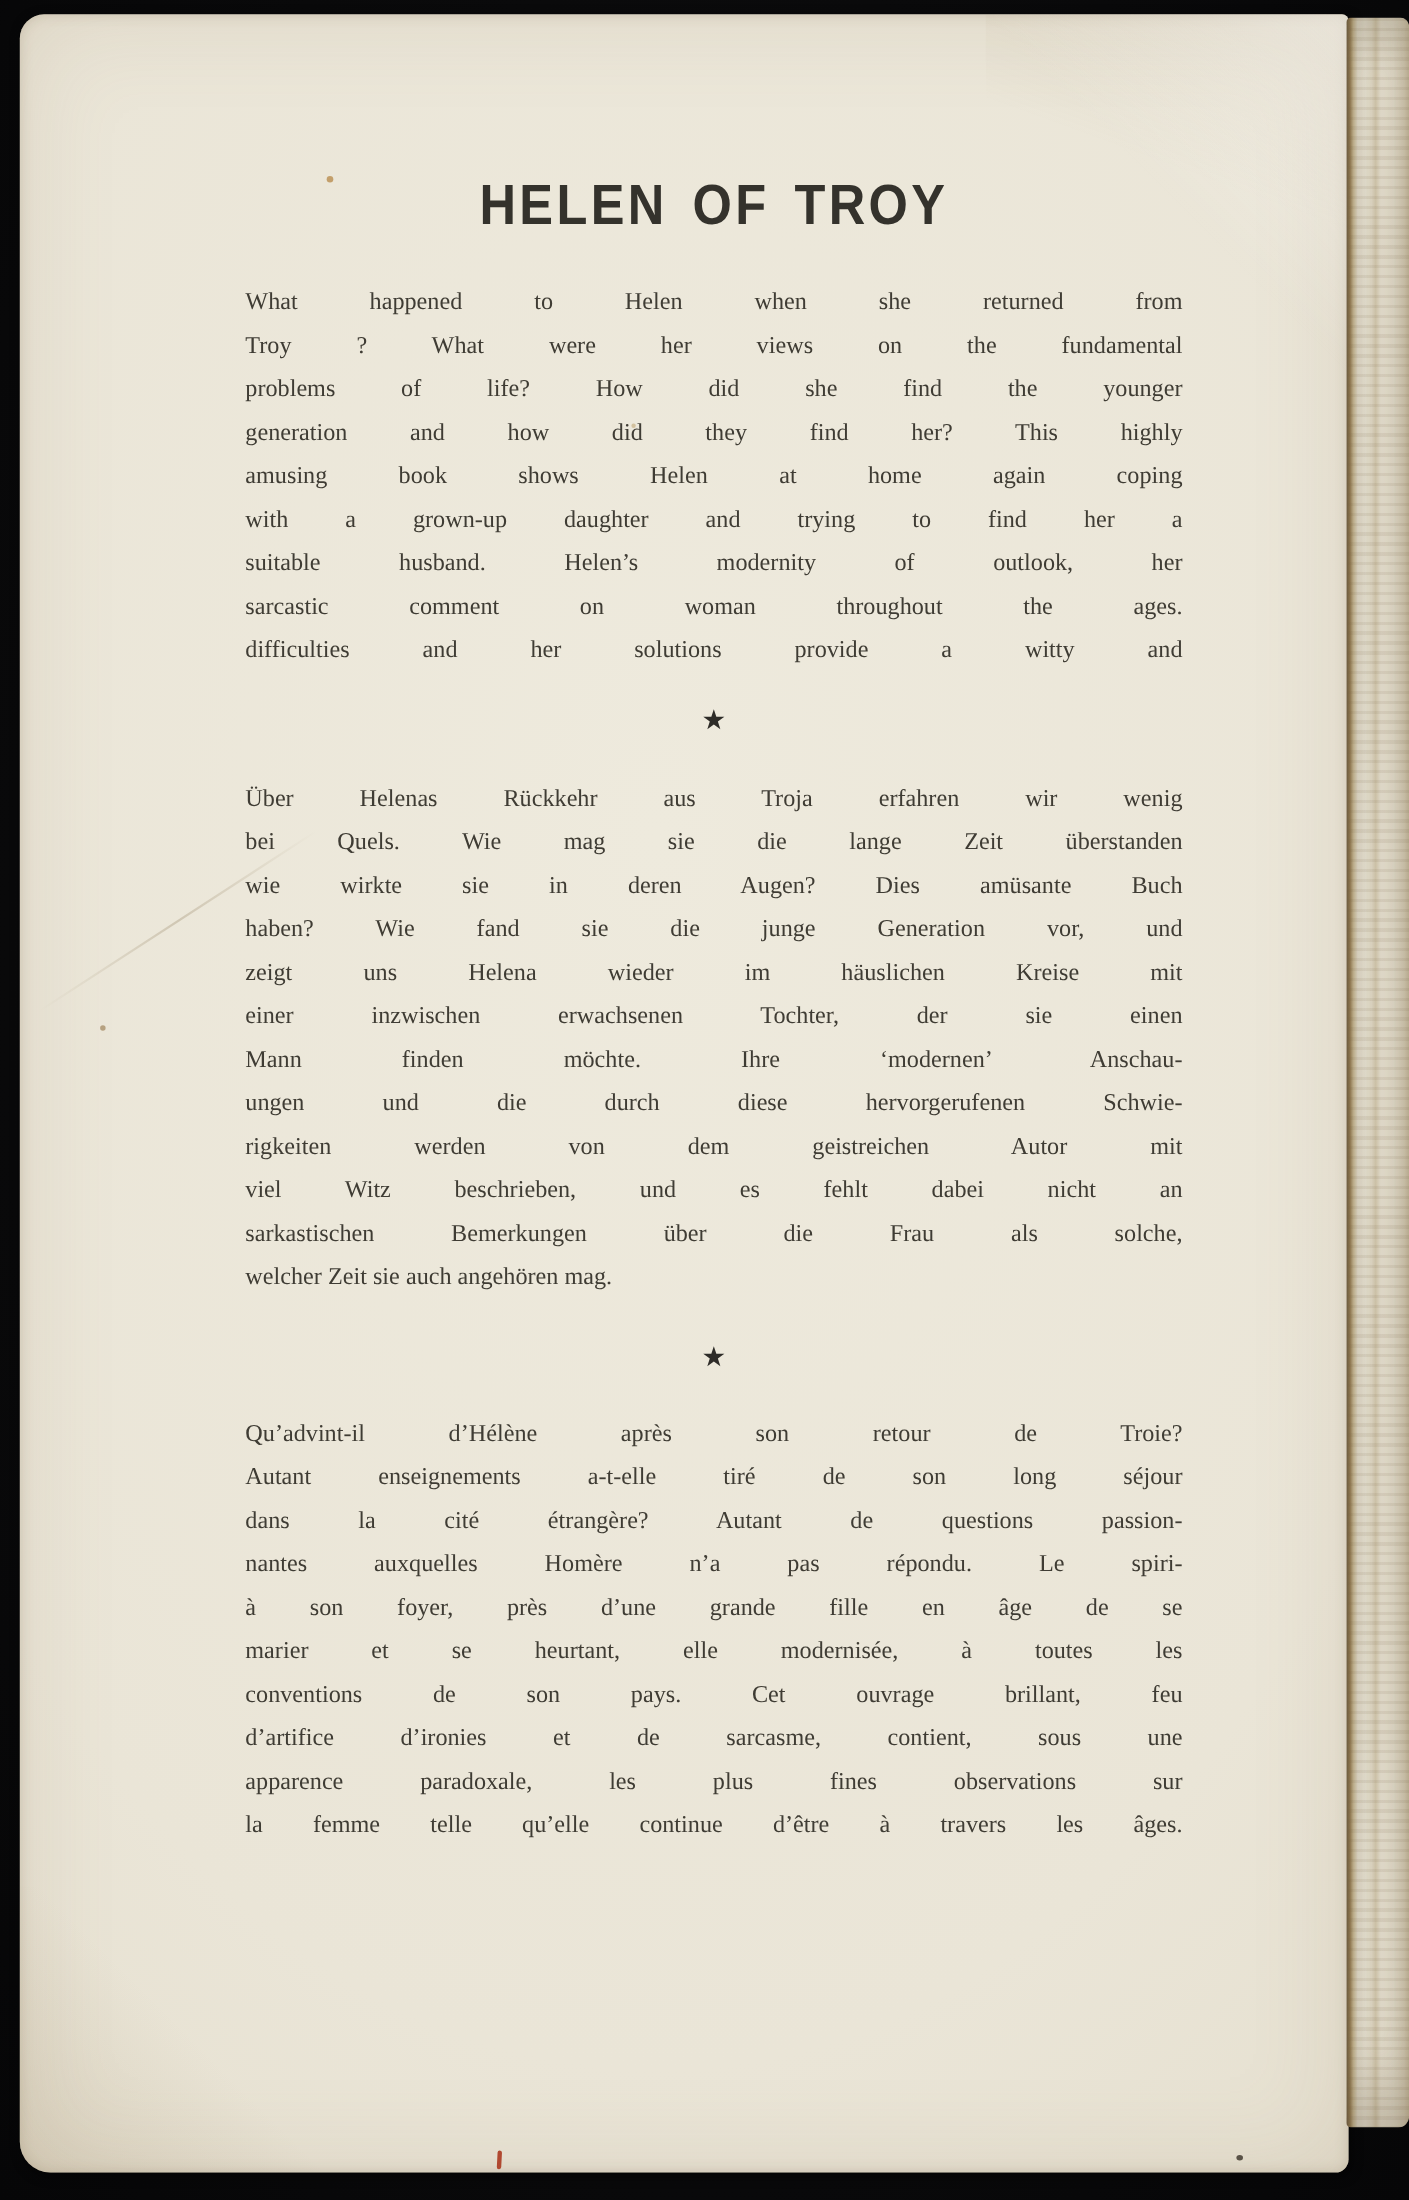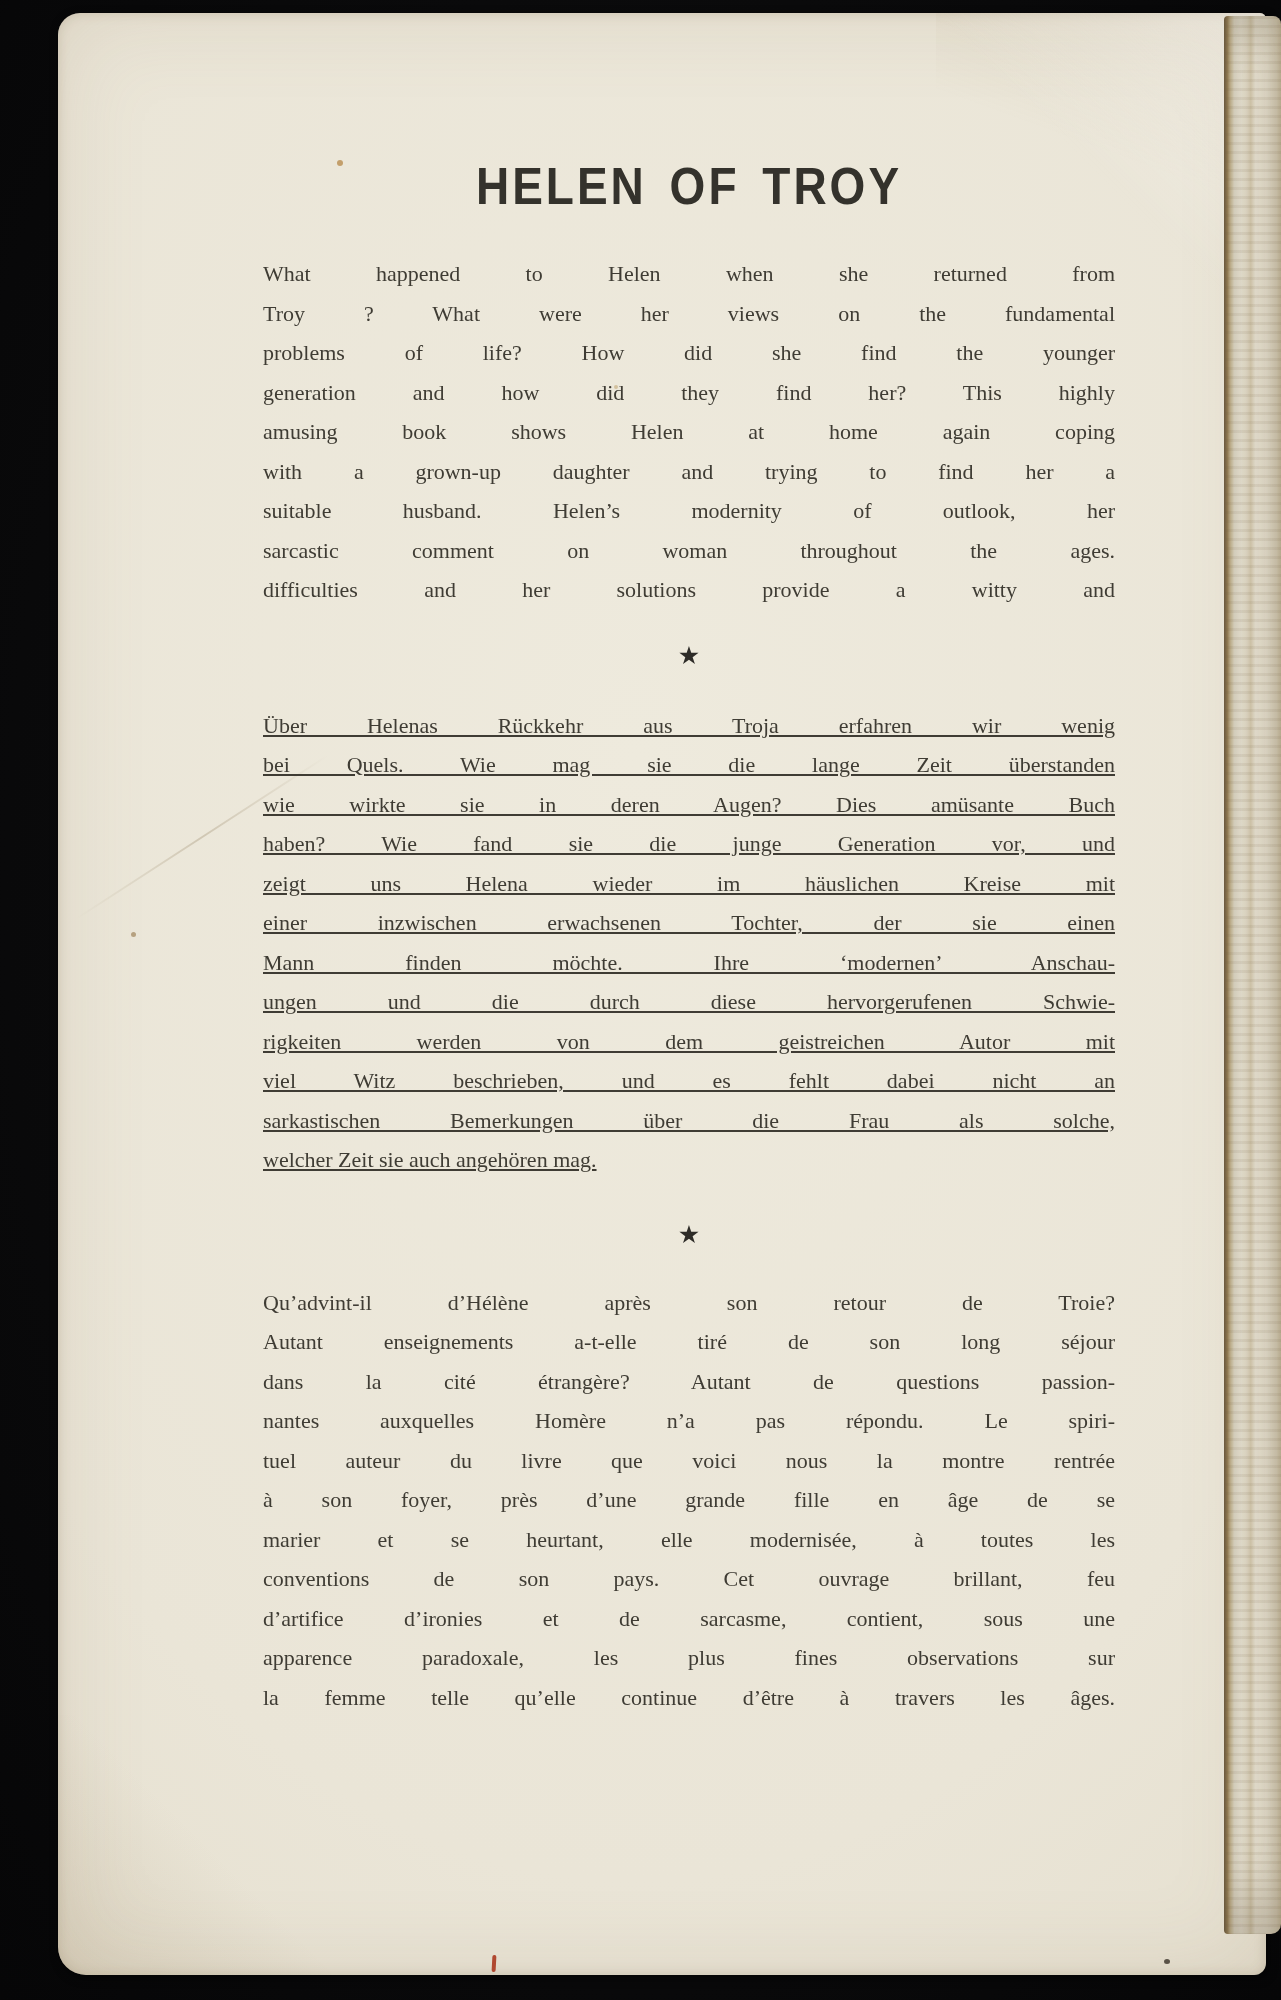--- a/index.html
+++ b/index.html
@@ -16,21 +16,20 @@
     position: absolute;
     left: 18px; top: 13px;
     width: 1208px; height: 1962px;
     border-radius: 22px 6px 12px 28px;
     background:
       radial-gradient(120% 110% at 48% 38%, #eeeadd 0%, #eae5d7 52%, #e4decd 80%, #dcd4c0 96%, #d3c9b0 100%);
     box-shadow:
       inset 0 0 90px rgba(140,120,85,0.16),
       inset 0 0 12px rgba(115,95,65,0.22),
       2px 3px 10px rgba(0,0,0,0.6);
-    margin-left: 40px;
   }
 
   
   .crease-tr {
     position: absolute; right: 0; top: 0;
     width: 330px; height: 540px;
     border-radius: 0 6px 0 0;
     background:
       linear-gradient(225deg, rgba(255,255,255,0.40) 0%, rgba(255,255,255,0.0) 38%),
       linear-gradient(200deg, rgba(170,150,110,0.10) 8%, rgba(255,255,255,0.0) 30%);
@@ -94,21 +93,21 @@
     line-height: 50px;
     letter-spacing: 3px;
     word-spacing: 7px;
     text-align: center;
     color: #34322c;
     transform: scaleY(1.12);
     transform-origin: 50% 50%;
   }
   .para { font-size: 22px; }
   .para-1 { margin-top: 43px; }
-  .para-2 { margin-top: 35px; text-decoration: underline; }
+  .para-2 { margin-top: 35px; }
   .para-3 { margin-top: 33px; }
   .line {
     line-height: 39.5px;
     height: 39.5px;
     text-align: justify;
     text-align-last: justify;
     white-space: normal;
   }
   .line-last { text-align-last: left; }
   .star {
@@ -156,21 +155,20 @@
         <div class="line">viel Witz beschrieben, und es fehlt dabei nicht an</div>
         <div class="line">sarkastischen Bemerkungen über die Frau als solche,</div>
         <div class="line line-last">welcher Zeit sie auch angehören mag.</div>
       </div>
     <div class="star star-2">★</div>
     <div class="para para-3">
         <div class="line">Qu’advint-il d’Hélène après son retour de Troie?</div>
         <div class="line">Autant enseignements a-t-elle tiré de son long séjour</div>
         <div class="line">dans la cité étrangère? Autant de questions passion-</div>
         <div class="line">nantes auxquelles Homère n’a pas répondu. Le spiri-</div>
-        <div class="line">tuel auteur du livre que voici nous la montre rentrée</div>
         <div class="line">à son foyer, près d’une grande fille en âge de se</div>
         <div class="line">marier et se heurtant, elle modernisée, à toutes les</div>
         <div class="line">conventions de son pays. Cet ouvrage brillant, feu</div>
         <div class="line">d’artifice d’ironies et de sarcasme, contient, sous une</div>
         <div class="line">apparence paradoxale, les plus fines observations sur</div>
         <div class="line">la femme telle qu’elle continue d’être à travers les âges.</div>
       </div>
   </div>
 
   <div class="speck speck-1"></div>

